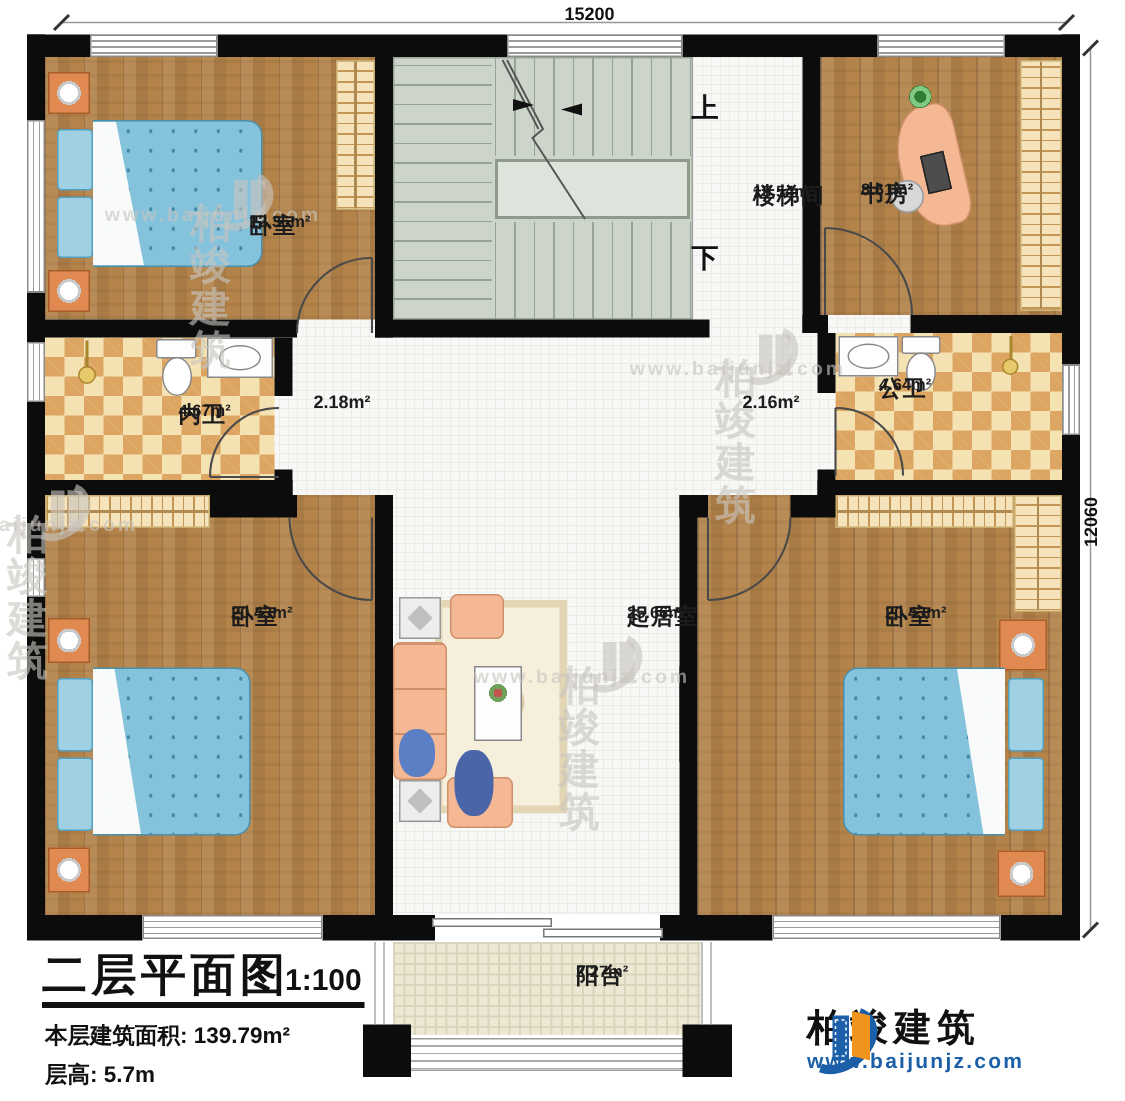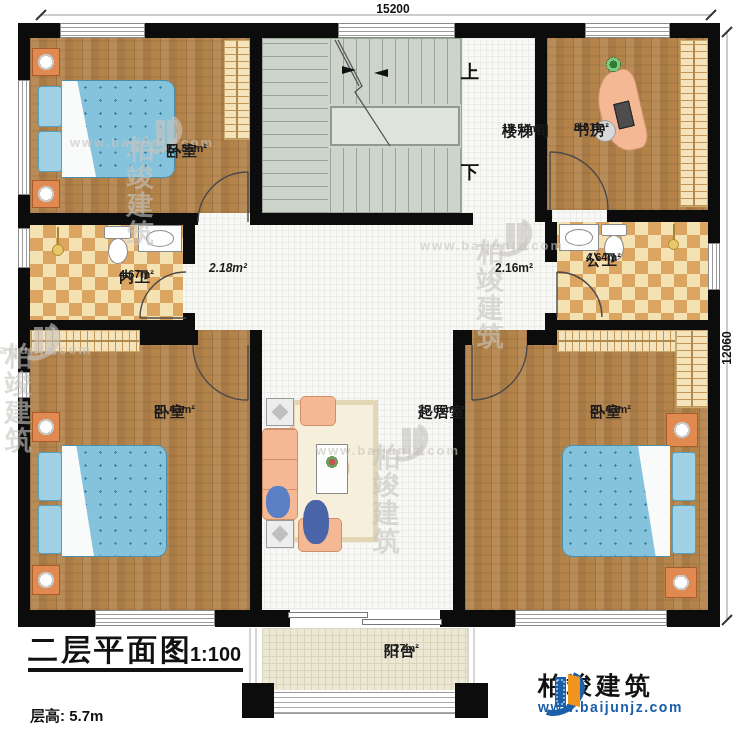--- a/index.html
+++ b/index.html
@@ -256,21 +256,21 @@
     <div class="rarea">15.54m²</div>
   </div>
   <div class="rlabel" style="left:574px;top:121px;">
     <div class="rname">书房</div>
     <div class="rarea">8.61m²</div>
   </div>
   <div class="rlabel" style="left:119px;top:268px;">
     <div class="rname">内卫</div>
     <div class="rarea">4.67m²</div>
   </div>
-  <div class="alabel" style="left:228px;top:261px;font-style:italic;">2.18m²</div>
+  <div class="alabel" style="left:228px;top:261px;">2.18m²</div>
   <div class="alabel" style="left:514px;top:261px;">2.16m²</div>
   <div class="rlabel" style="left:586px;top:251px;">
     <div class="rname">公卫</div>
     <div class="rarea">4.64m²</div>
   </div>
   <div class="rlabel" style="left:154px;top:403px;">
     <div class="rname">卧室</div>
     <div class="rarea">20.43m²</div>
   </div>
   <div class="rlabel" style="left:418px;top:403px;">
@@ -327,20 +327,21 @@
     </svg>
     <div class="wmtxt">
       <div class="wmname">柏竣建筑</div>
       <div class="wmurl">www.baijunjz.com</div>
     </div>
   </div>
 
   <div class="titleblock" style="left:28px;top:630px;font-size:30px;font-weight:bold;letter-spacing:3px;">二层平面图</div>
   <div class="titleblock" style="left:190px;top:643px;font-size:20px;font-weight:bold;">1:100</div>
   <div class="titleblock" style="left:28px;top:668px;width:215px;height:4px;background:#111;"></div>
+  <div class="titleblock" style="left:30px;top:681px;font-size:15px;font-weight:bold;">本层建筑面积: 139.79m²</div>
   <div class="titleblock" style="left:30px;top:707px;font-size:15px;font-weight:bold;">层高: 5.7m</div>
 
   <div style="left:538px;top:664px;width:205px;height:58px;display:flex;flex-direction:row;align-items:center;gap:7px;z-index:35;">
     <svg width="50" height="56" viewBox="0 0 50 56">
       <path d="M9,47 A21,15 -35 1 0 35,10" stroke="#1b5fa8" stroke-width="6" fill="none"></path>
       <rect x="17" y="12" width="11" height="30" fill="#1b5fa8"></rect>
       <rect x="19" y="15" width="7" height="24" fill="none" stroke="#fff" stroke-width="1" stroke-dasharray="2,2"></rect>
       <polygon points="30,9 42,12 42,42 30,39" fill="#f0941d"></polygon>
     </svg>
     <div style="position:static;display:flex;flex-direction:column;align-items:flex-start;">

